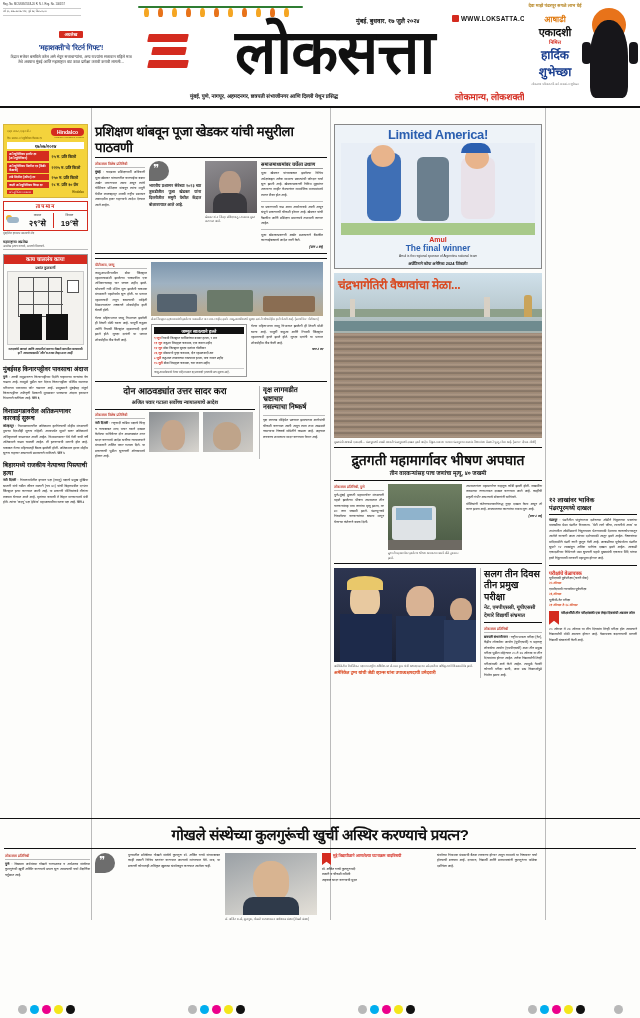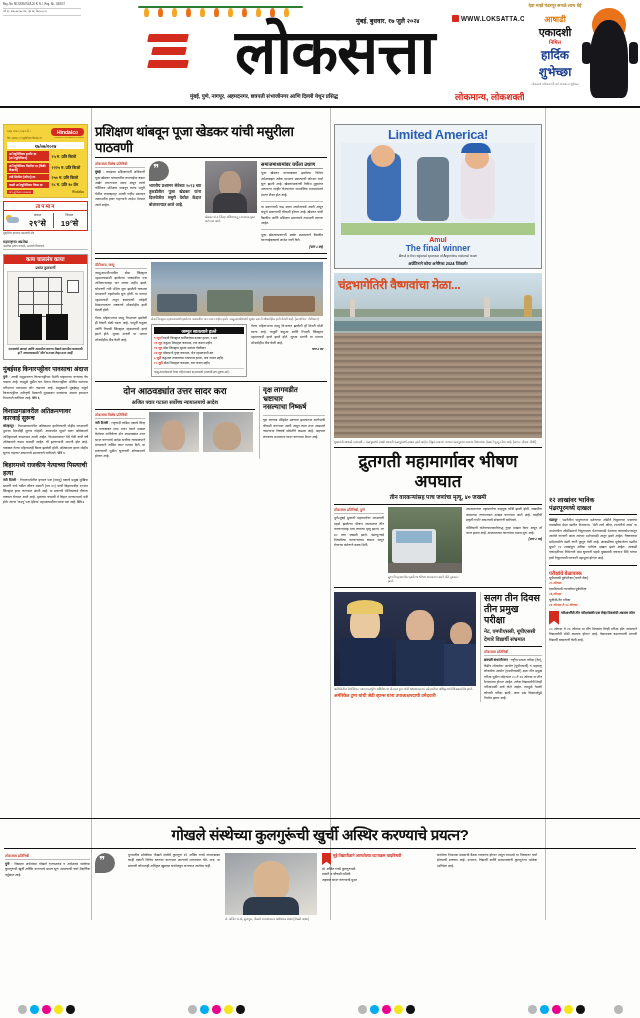--- a/index.html
+++ b/index.html
@@ -131,20 +131,25 @@
 
 <div class="page">
 
   <div class="masthead">
 
     <div class="reg-lines">
       <div>Reg. No. MCS/069/2018-20 R. N. I. Reg. No. 1005/57</div>
       <div>वर्ष ३८, अंक क्रमांक १९२, पृष्ठे २४, किंमत ६.००</div>
     </div>
 
+    <div class="promo-left">
+      <div class="promo-kicker">अग्रलेख</div>
+      <div class="promo-head">'महाशक्ती'चे 'रिटर्न गिफ्ट'!</div>
+      <div class="promo-body">केंद्रात सत्तेवर बसविले करेल असे भेटून सत्ताधाऱ्यांना, अन्य राज्यांना सत्तावान राहिले मात्र तेथे अवघाच मुंबई आणि महाराष्ट्रात वाट काळ प्रतीक्षा करावी करावी लागली...</div>
+    </div>
 
     <div class="garland">
       <div class="rope"></div>
       <div class="fl" style="left:6px;top:6px;background:#f5a623;"></div>
       <div class="fl" style="left:20px;top:6px;background:#e8731a;"></div>
       <div class="fl" style="left:34px;top:6px;background:#f5a623;"></div>
       <div class="fl" style="left:48px;top:6px;background:#e8731a;"></div>
       <div class="fl" style="left:62px;top:6px;background:#f5a623;"></div>
       <div class="fl" style="left:76px;top:6px;background:#e8731a;"></div>
       <div class="fl" style="left:90px;top:6px;background:#f5a623;"></div>
@@ -443,21 +448,21 @@
           <div style="position:absolute;left:0;top:0;width:100%;padding:2px 4px;">
             <span style="font-size:12px;font-weight:bold;color:#d9481f;letter-spacing:-.2px;">चंद्रभागेतिरी वैष्णवांचा मेळा...</span>
           </div>
         </div>
         <div class="cap">मुख्यमंत्री आषाढी एकादशी... पंढरपूरमध्ये लाखो वारकरी पंढरपूरमध्ये दाखल झाले आहेत. विठ्ठलनामाच्या गजरात पंढरपूरच्या वाळवंट वैष्णवांच्या मेळ्याने फुलून गेला आहे. (छाया : दीपक जोशी)</div>
       </div>
 
       <div class="hr" style="margin-top:3px;"></div>
 
       <div style="text-align:center;">
-        <div style="font-size:17px;font-weight:bold;color:#111;line-height:1.18;">द्रुतगती महामार्गावर भीषण अपघात</div>
+        <div style="font-size:14px;font-weight:bold;color:#111;line-height:1.18;">द्रुतगती महामार्गावर भीषण अपघात</div>
         <div style="font-size:5.8px;font-weight:bold;color:#222;margin-top:1px;">तीन वारकऱ्यांसह पाच जणांचा मृत्यू, ४० जखमी</div>
       </div>
       <div class="hr-thin" style="background:#111;"></div>
 
       <div style="display:flex;gap:4px;margin-top:2px;">
         <div style="width:50px;">
           <div class="byline">लोकसत्ता प्रतिनिधी, पुणे</div>
           <div class="body-txt">पुणे-मुंबई द्रुतगती महामार्गावर मंगळवारी पहाटे झालेल्या भीषण अपघातात तीन वारकऱ्यांसह पाच जणांचा मृत्यू झाला, तर ४० जण जखमी झाले. पंढरपूरकडे निघालेल्या वारकऱ्यांच्या बसला मागून येणाऱ्या कंटेनरने धडक दिली.</div>
         </div>
         <div style="width:74px;">

